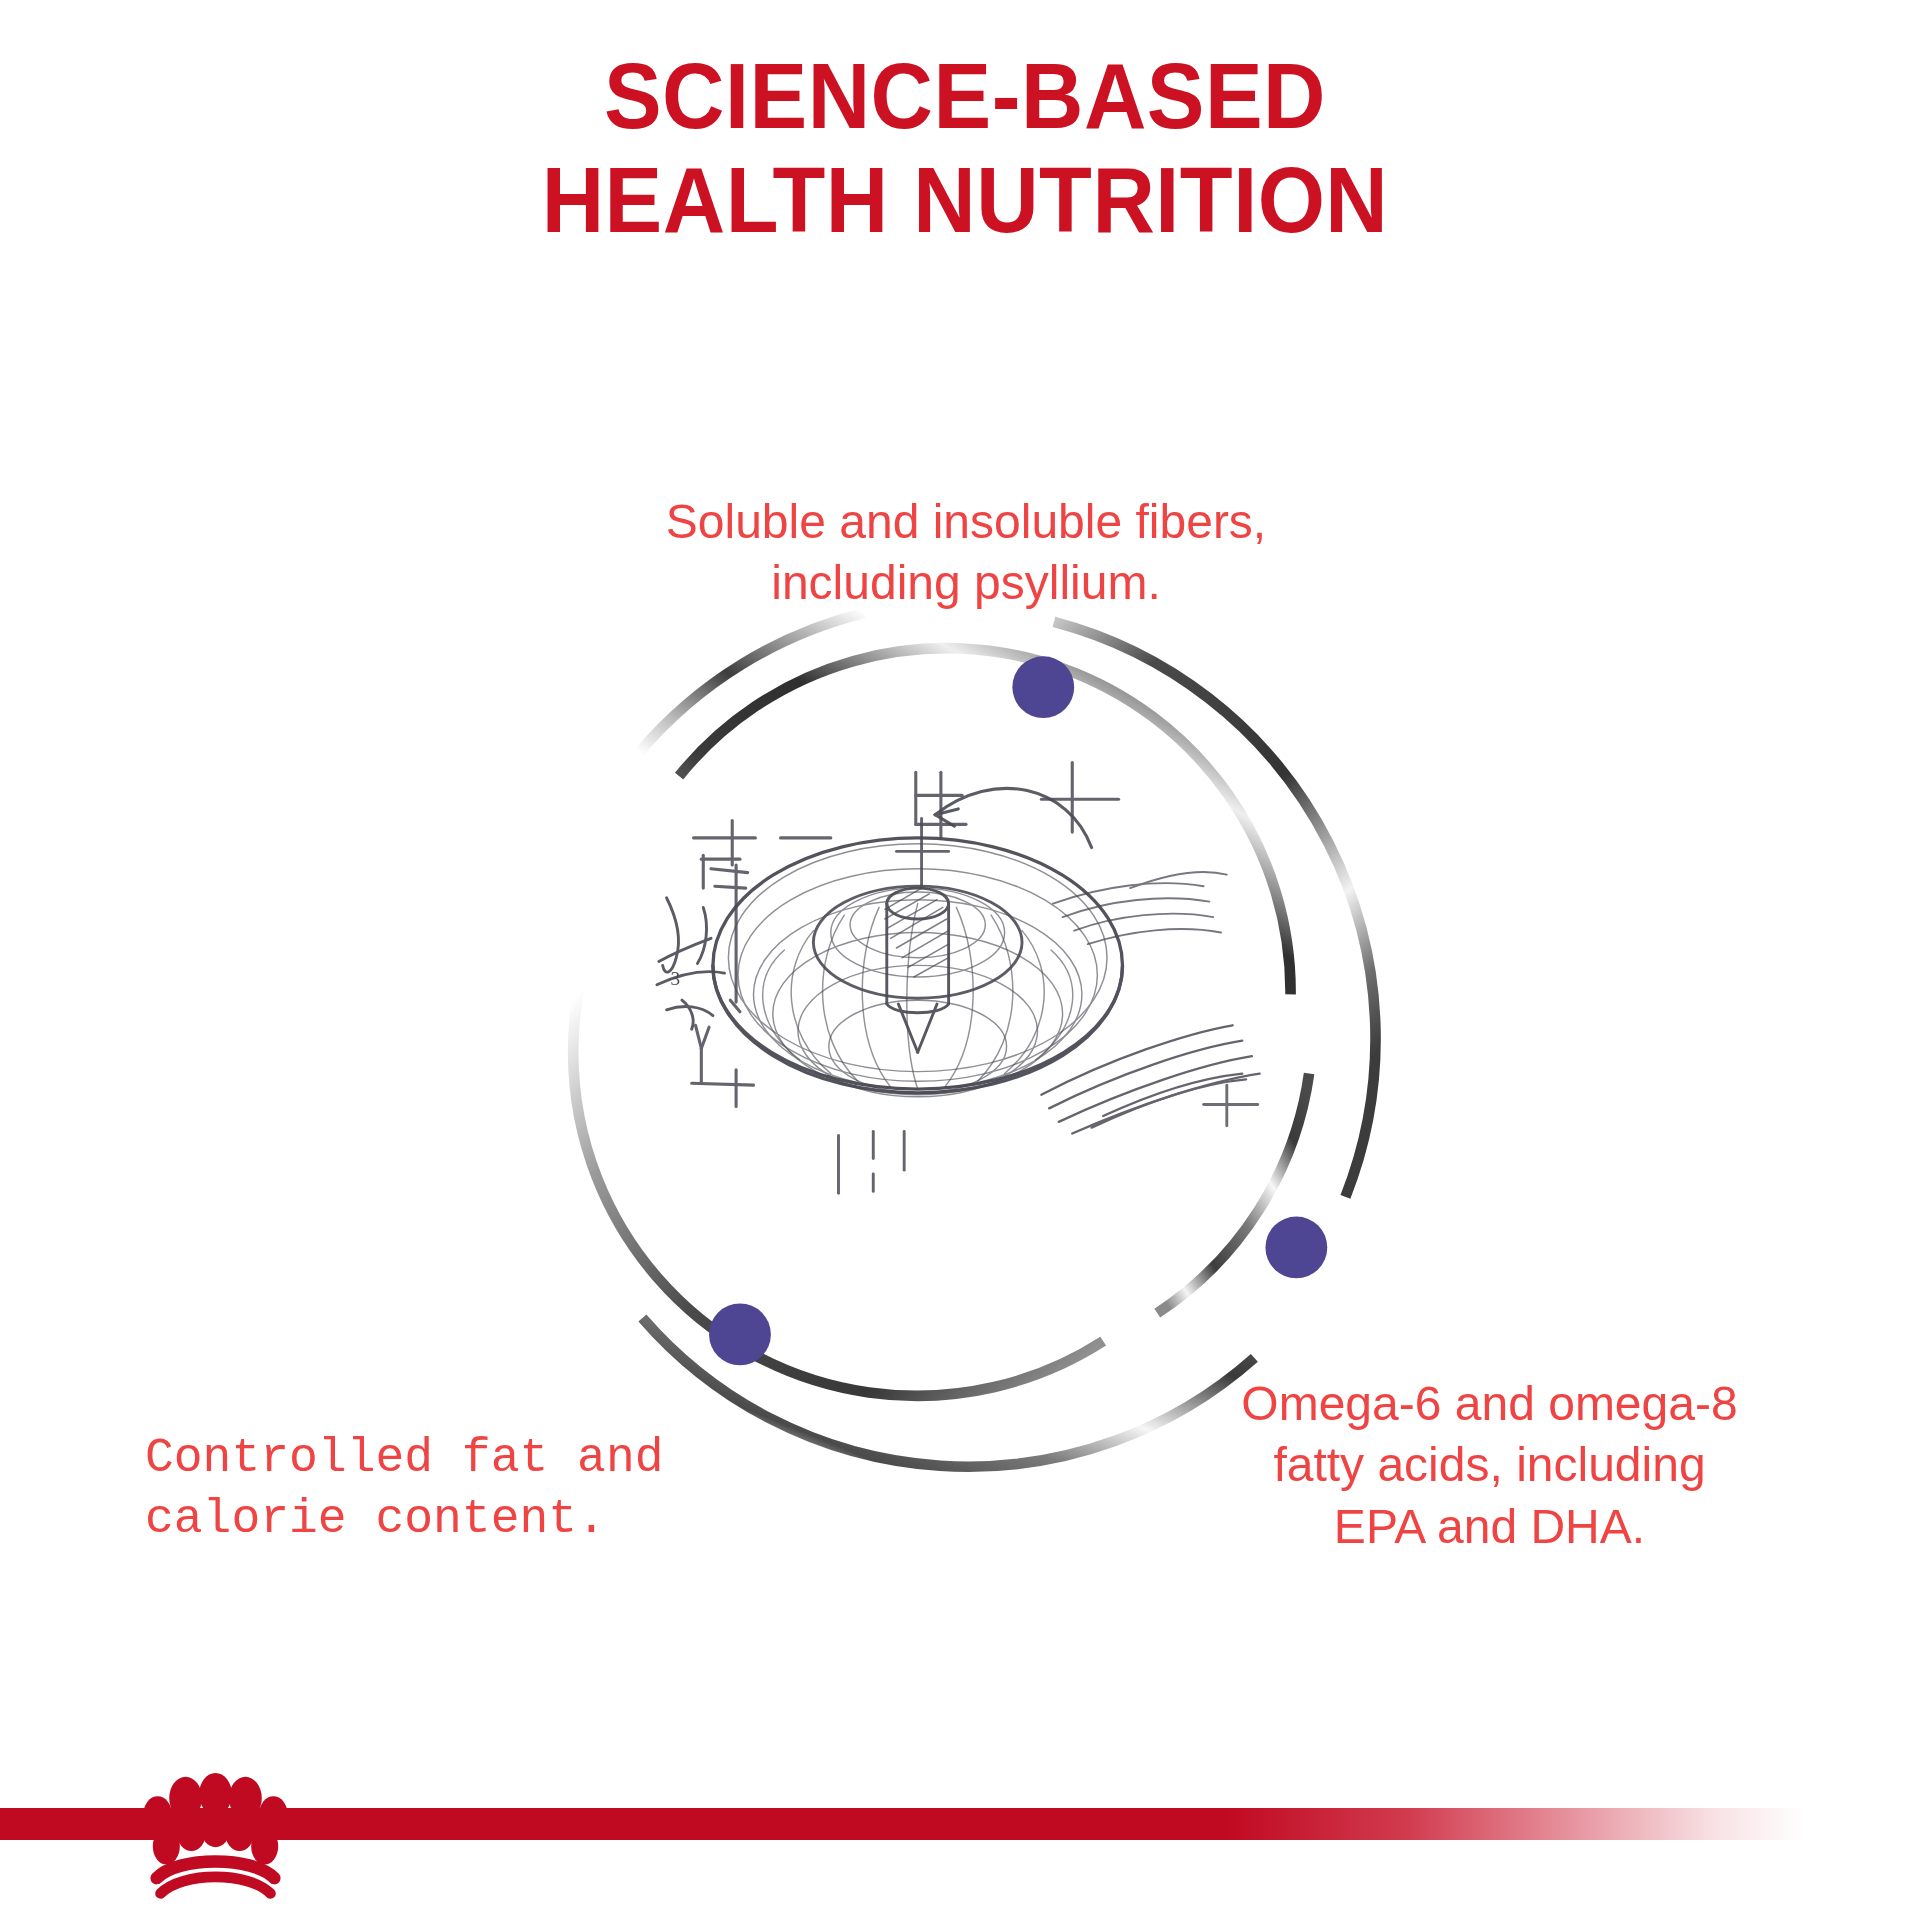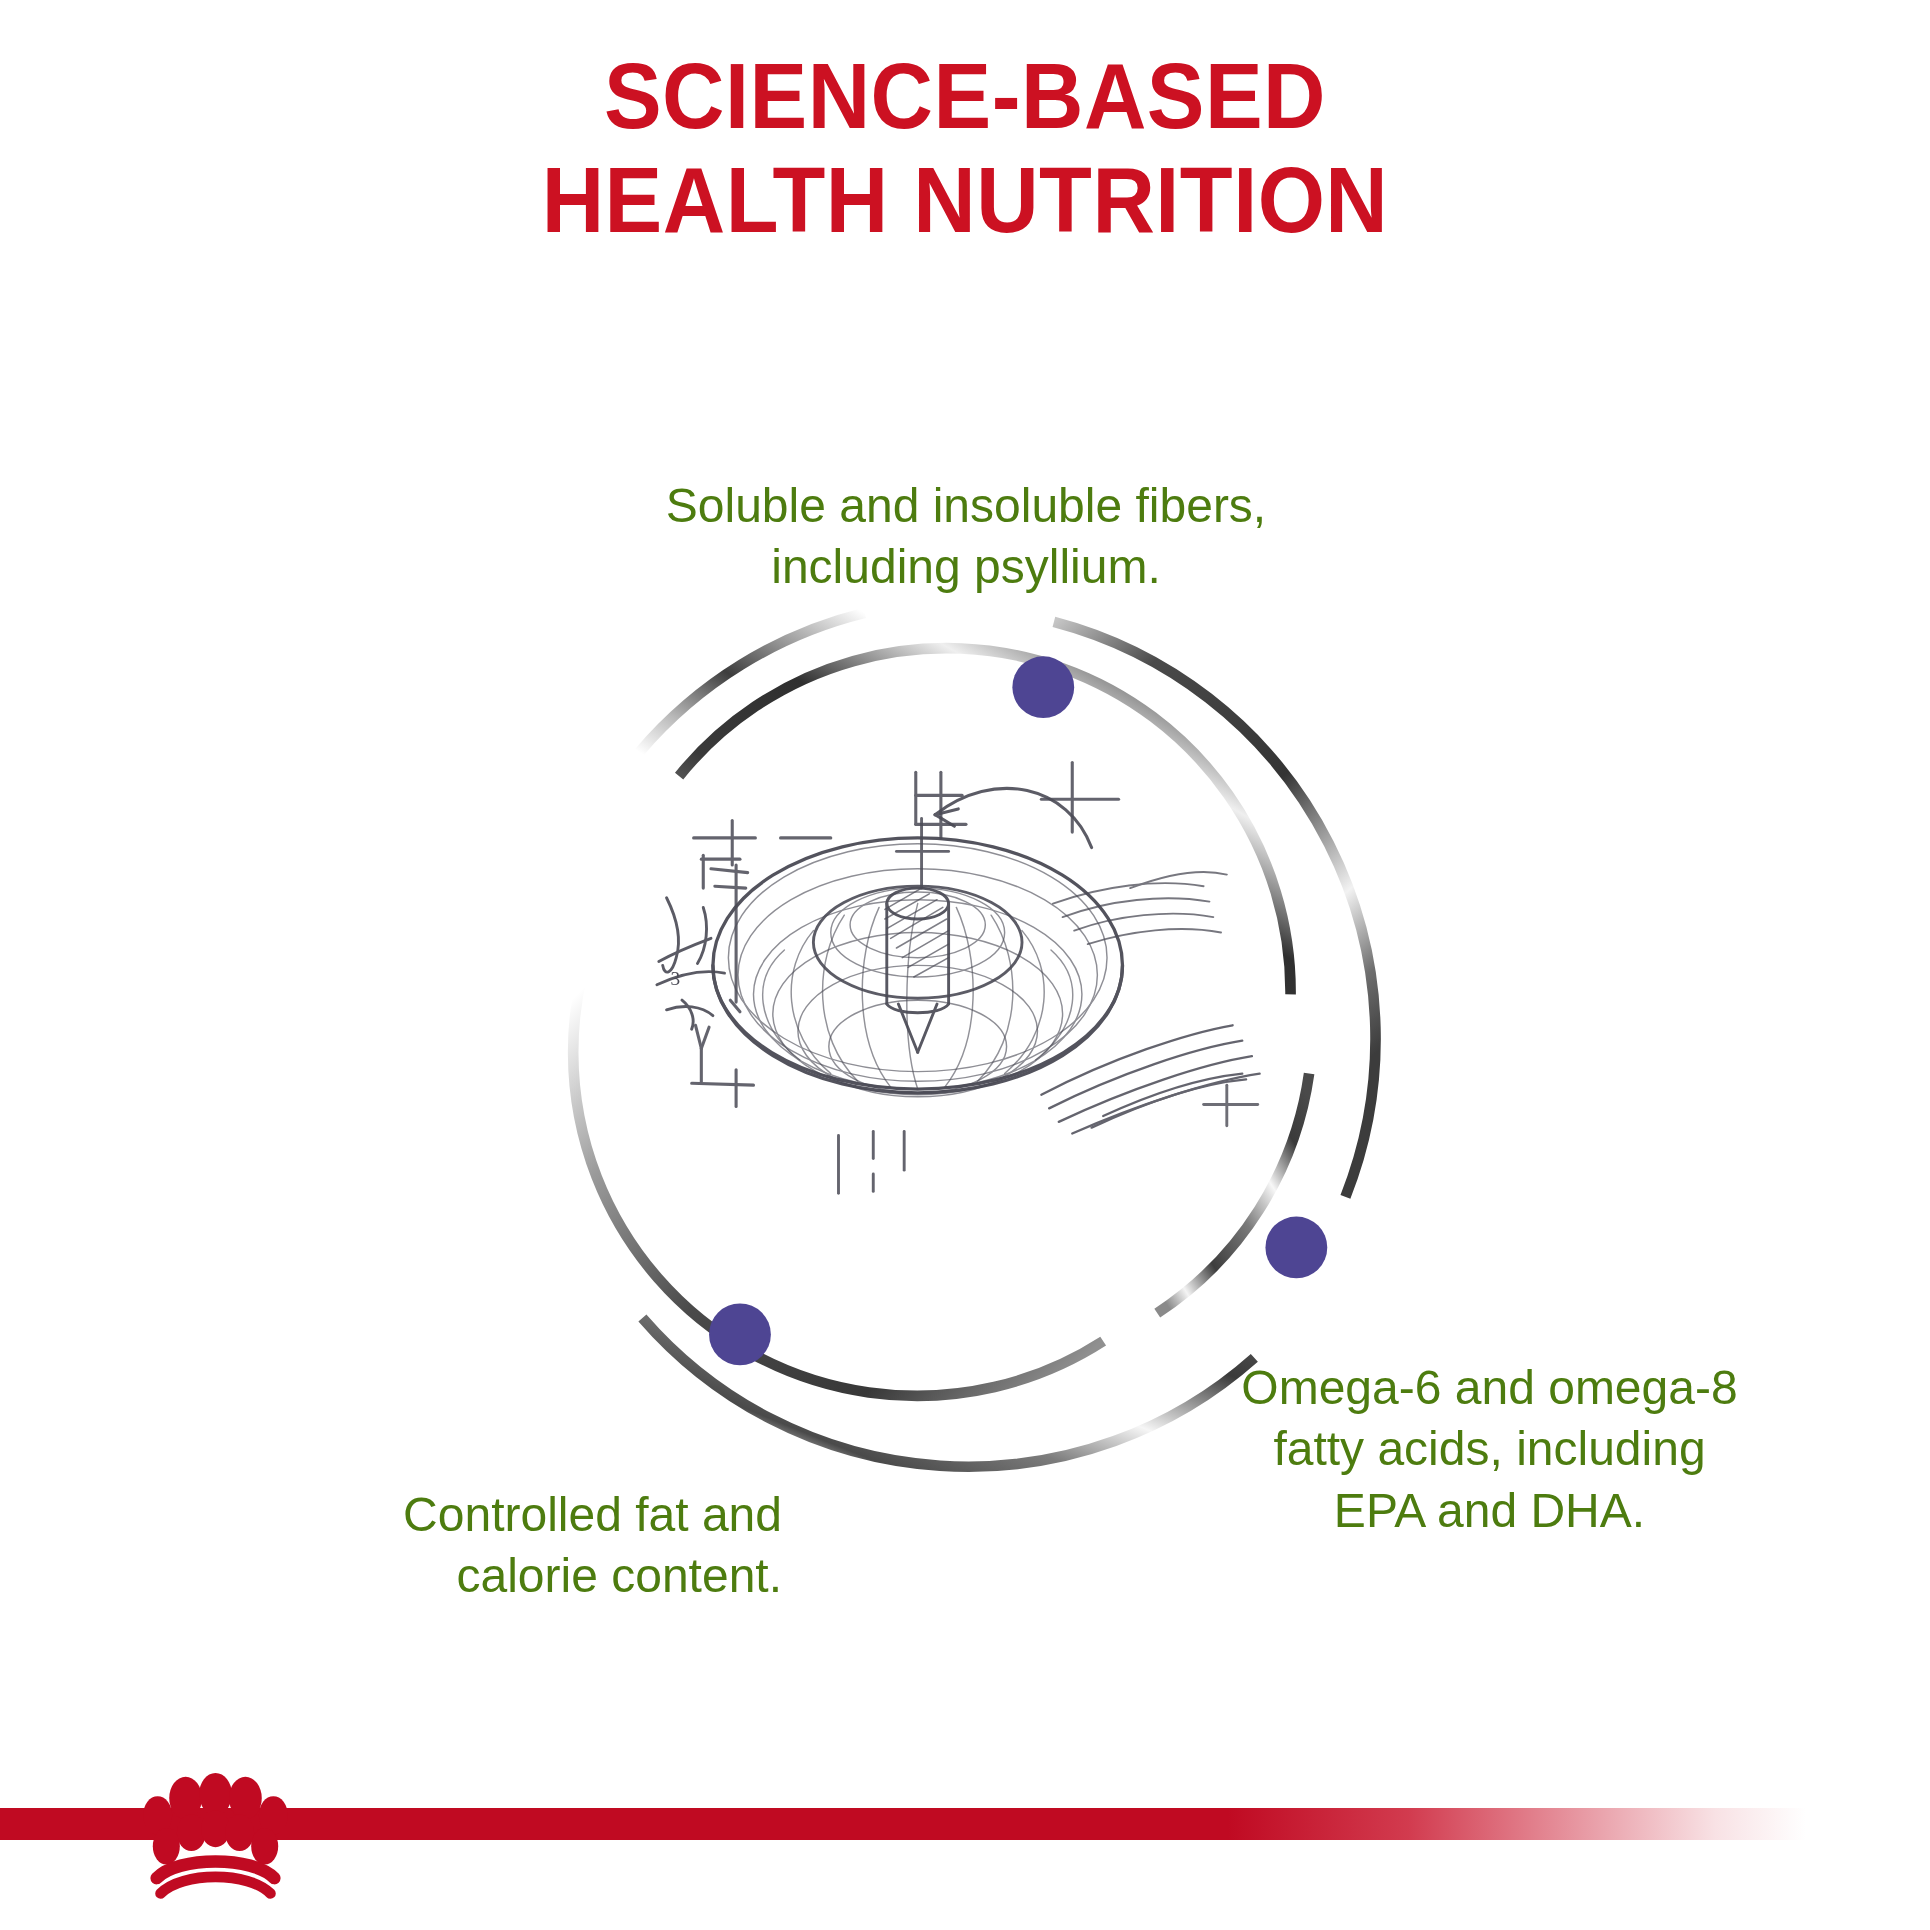--- a/index.html
+++ b/index.html
@@ -35,38 +35,40 @@
     font-size: 93px;
     letter-spacing: 0.5px;
     transform: scaleX(0.93);
     transform-origin: center;
     white-space: nowrap;
   }
 
   
   .callout {
     position: absolute;
-    color: #4d7c0f;
+    color: #ef4444;
     font-family: "Liberation Sans", sans-serif;
     font-weight: 400;
     font-size: 48px;
     line-height: 1.28;
     white-space: pre-line;
+    margin-top: 16px;
   }
   .callout-top {
     left: 483px;
     top: 475px;
     width: 966px;
     text-align: center;
   }
   .callout-bottom-left {
     left: 145px;
-    top: 1484px;
+    top: 1412px;
     width: 637px;
-    text-align: right;
+    text-align: left;
+    font-family: Liberation Mono, monospace;
   }
   .callout-bottom-right {
     left: 1190px;
     top: 1357px;
     width: 599px;
     text-align: center;
   }
 
   
   #ring-diagram {

